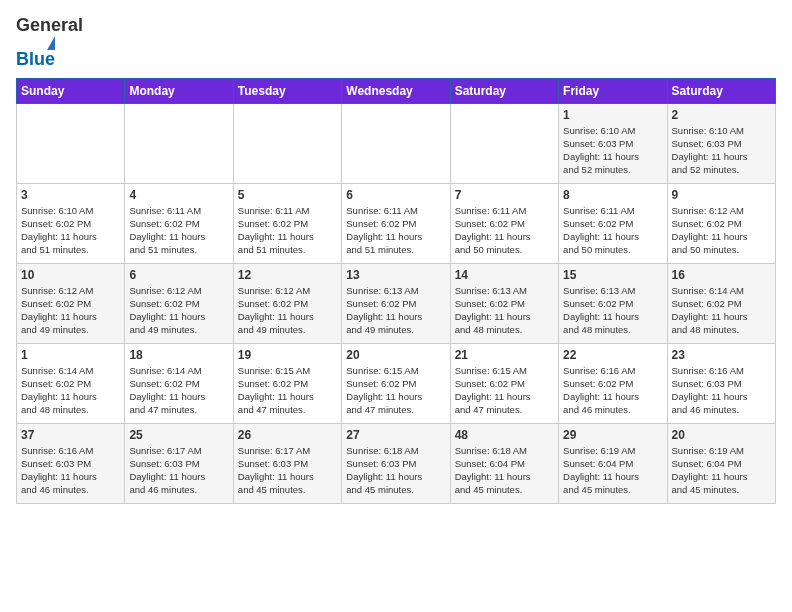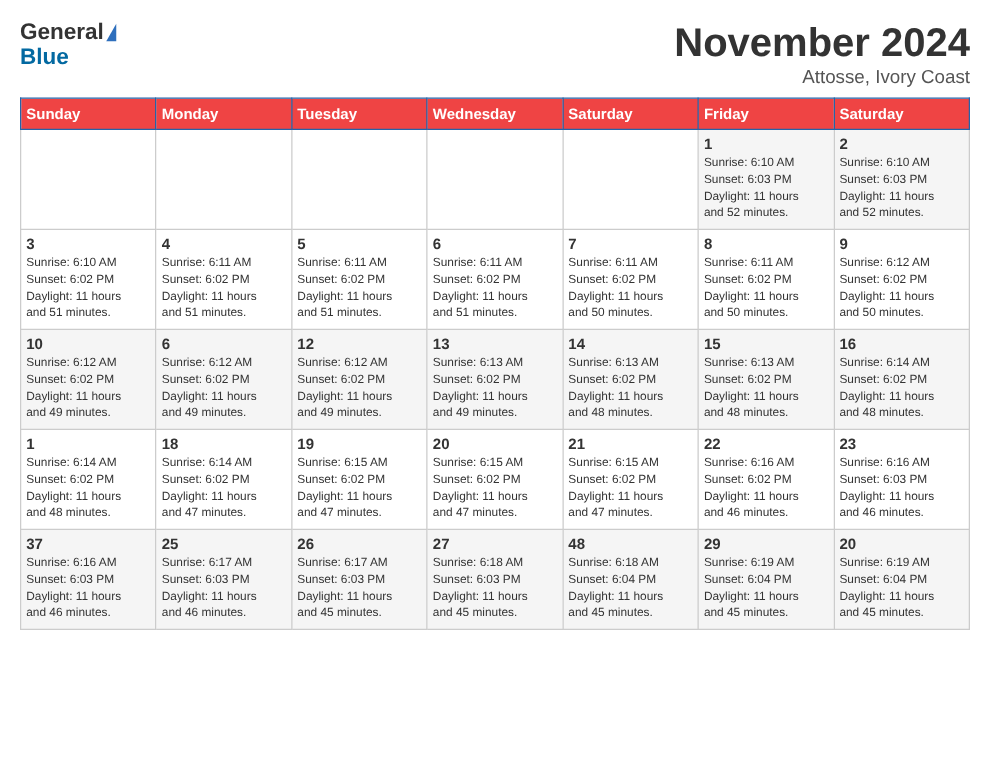--- a/index.html
+++ b/index.html
@@ -30,40 +30,41 @@
       width: 0;
       height: 0;
       border-left: 8px solid transparent;
       border-bottom: 14px solid #2e6fbd;
       margin-left: 2px;
       vertical-align: middle;
     }
     .logo-row {
       display: flex;
       align-items: center;
+      flex-direction: column;
     }
     .title-section {
       text-align: right;
     }
     .month-title {
       font-size: 32px;
       font-weight: bold;
       color: #333;
     }
     .location {
       font-size: 15px;
       color: #555;
     }
     .calendar {
       width: 100%;
       border-collapse: collapse;
       border: 1px solid #ccc;
     }
     .calendar th {
-      background: #ef4444;
+      background: #6d28d9;
       color: #fff;
       font-size: 12px;
       padding: 5px 4px;
       text-align: left;
       border: 1px solid #2563a8;
       font-weight: bold;
     }
     .calendar td {
       width: calc(100% / 7);
       vertical-align: top;
@@ -99,24 +100,20 @@
 </head>
 <body>
 
 <div class="header">
   <div class="logo">
     <div class="logo-row">
       <span class="logo-general">General</span>
       <span class="logo-icon"></span>
     </div>
     <span class="logo-blue">Blue</span>
-  </div>
-  <div class="title-section">
-    <div class="month-title">November 2024</div>
-    <div class="location">Attosse, Ivory Coast</div>
   </div>
 </div>
 
 <table class="calendar">
   <thead>
     <tr>
     <th>Sunday</th>
         <th>Monday</th>
         <th>Tuesday</th>
         <th>Wednesday</th>

